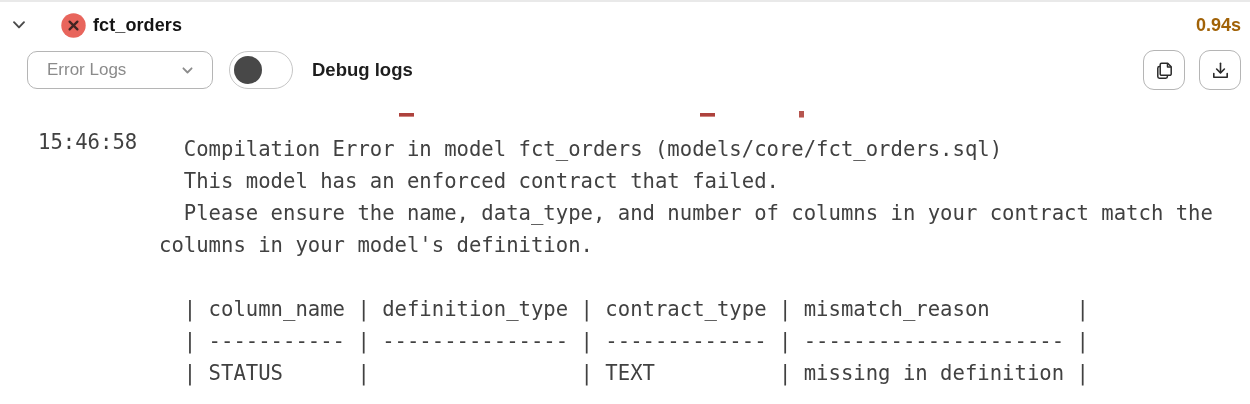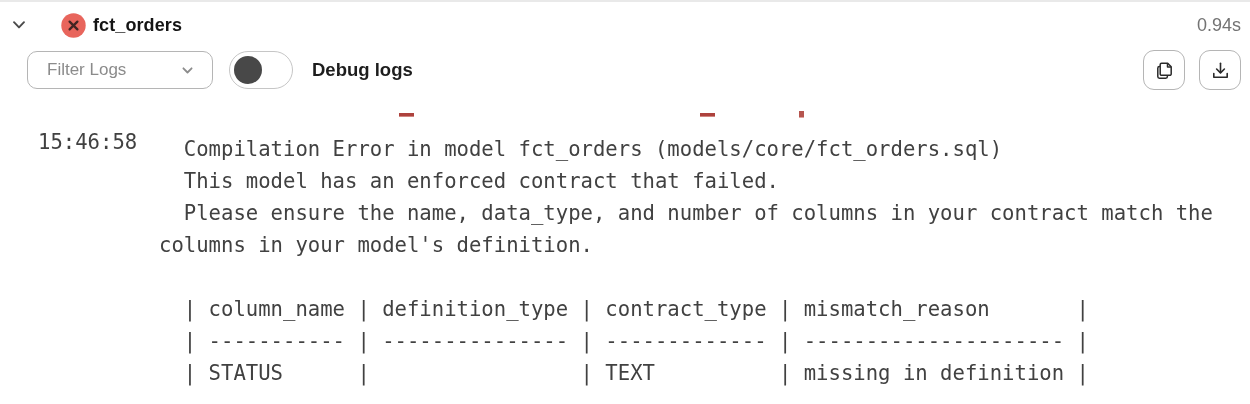--- a/index.html
+++ b/index.html
@@ -23,21 +23,21 @@
     width:20px;height:20px;display:flex;align-items:center;justify-content:center;
     cursor:pointer;
   }
   .err-badge{margin-left:32px;width:25px;height:25px;display:flex;}
   .hdr-title{
     margin-left:7px;
     font-size:18px;font-weight:700;color:#141414;letter-spacing:.1px;
   }
   .hdr-duration{
     margin-left:auto;margin-right:1px;
-    font-size:18px;font-weight:400;color:#737373;
+    font-size:18px;font-weight:700;color:#a16207;
   }
   
   .tbar{
     height:44px;
     display:flex;align-items:center;
     padding-left:27px;padding-right:9px;
   }
   .filter-btn{
     box-sizing:border-box;
     width:186px;height:38px;
@@ -104,21 +104,21 @@
         <circle cx="12.5" cy="12.5" r="12.2" fill="#e8655c"></circle>
         <path d="M8.6 8.6 L16.4 16.4 M16.4 8.6 L8.6 16.4" stroke="#432523" stroke-width="2.3" stroke-linecap="round"></path>
       </svg>
     </span>
     <span class="hdr-title">fct_orders</span>
     <span class="hdr-duration">0.94s</span>
   </div>
 
   <div class="tbar">
     <button class="filter-btn">
-      <span class="lbl">Filter Logs</span>
+      <span class="lbl">Error Logs</span>
       <span style="display:flex;">
         <svg width="15" height="15" viewBox="0 0 15 15">
             <path d="M3.4 5.3 L7.5 9.5 L11.6 5.3" fill="none" stroke="#8c8c8c" stroke-width="1.8" stroke-linecap="round" stroke-linejoin="round"></path>
           </svg>
       </span>
     </button>
     <button class="toggle" role="switch" aria-checked="false">
       <span class="knob"></span>
     </button>
     <span class="debug-lbl">Debug logs</span>

